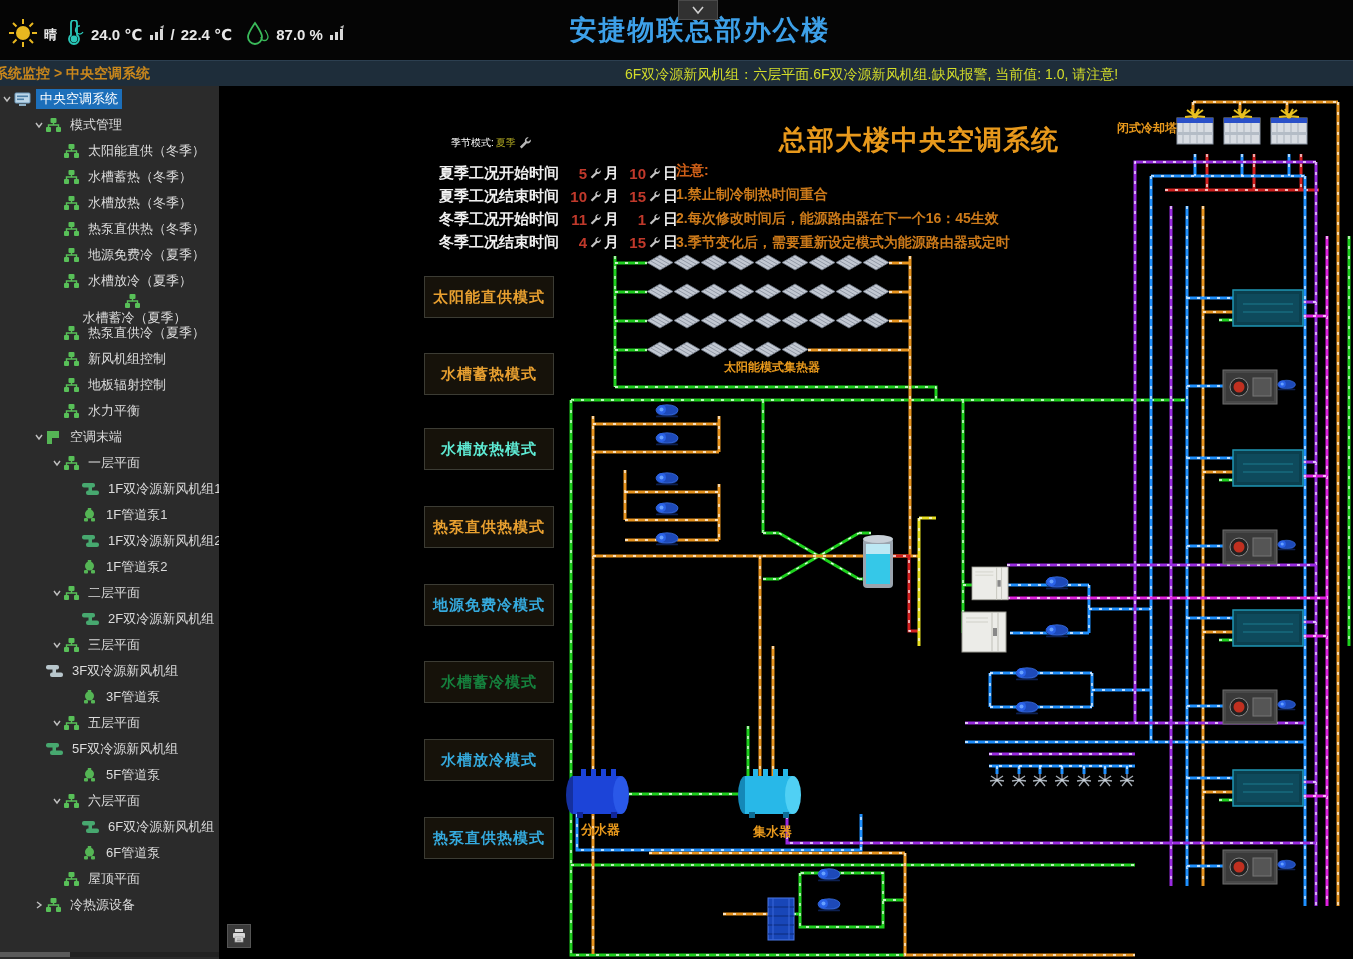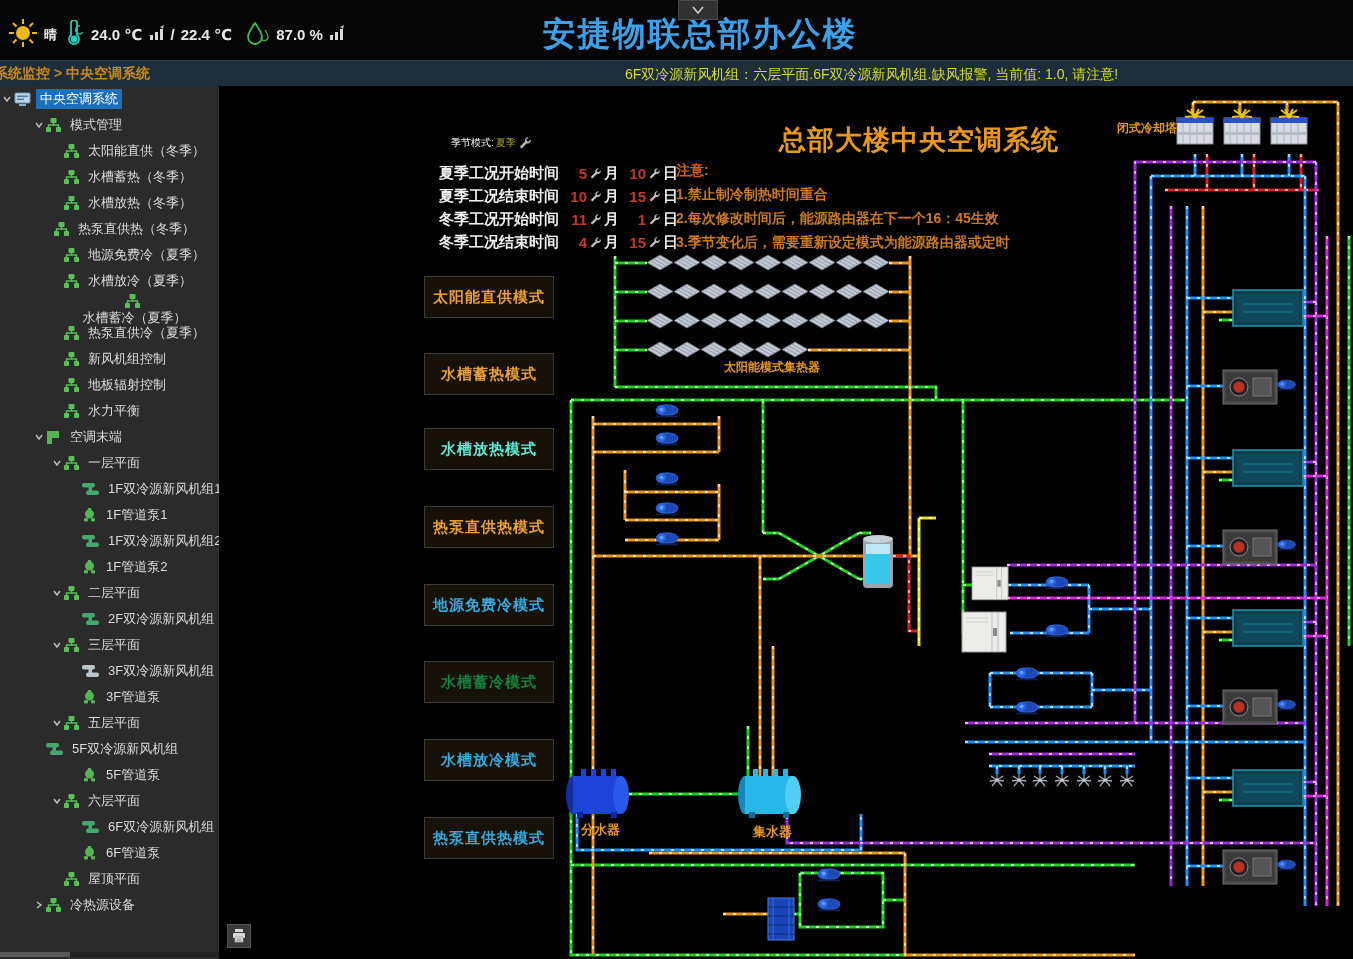--- a/index.html
+++ b/index.html
@@ -7,21 +7,21 @@
     font-family:"Liberation Sans","DejaVu Sans",sans-serif; }
   #app { position:relative; width:1353px; height:959px; background:#000;
     border-bottom:2px solid #33506a; }
 
   
   #topbar { position:absolute; left:0; top:0; width:1353px; height:60px; background:#050505; }
   #weather { position:absolute; left:8px; top:18px; display:flex; align-items:center; gap:6px;
     color:#e8e8e8; font-size:15px; font-weight:bold; }
   #weather .small { font-size:13px; }
   #apptitle { position:absolute; left:480px; top:12px; width:440px; text-align:center;
-    color:#3da0e8; font-size:33px; font-weight:bold; letter-spacing:2px; }
+    color:#3da0e8; font-size:27px; font-weight:bold; letter-spacing:2px; }
   #pulltab { position:absolute; left:678px; top:0; width:40px; height:20px; background:#313131;
     border:1px solid #4a4a4a; display:flex; align-items:center; justify-content:center; }
 
   
   #crumbbar { position:absolute; left:0; top:60px; width:1353px; height:26px; background:#1e2d3a;
     border-top:1px solid #2c3f50; }
   #breadcrumb { position:absolute; left:-6px; top:4px; color:#c9871c; font-size:14px; font-weight:bold; }
   #alarmtext { position:absolute; left:625px; top:5px; color:#d4dd2a; font-size:14px; }
 
   
@@ -194,21 +194,21 @@
           <span class="ticon">
             <svg width="15" height="14" viewBox="0 0 15 14">
               <path d="M7.5 5 V7 M2.5 9 V7 H12.5 V9" stroke="#58c058" fill="none" stroke-width="1.4"></path>
               <rect x="4.5" y="0" width="6" height="5" rx="1" fill="#58c058"></rect>
               <rect x="0" y="9" width="5" height="5" rx="1" fill="#58c058"></rect>
               <rect x="10" y="9" width="5" height="5" rx="1" fill="#58c058"></rect>
             </svg>
           </span>
           <span class="tlabel">水槽放热（冬季）</span>
         </div>
-        <div class="trow" style="padding-left: 40px; text-align: center;">
+        <div class="trow" style="padding-left: 50px; text-align: center;">
           <span class="chev"></span>
           <span class="ticon">
             <svg width="15" height="14" viewBox="0 0 15 14">
               <path d="M7.5 5 V7 M2.5 9 V7 H12.5 V9" stroke="#58c058" fill="none" stroke-width="1.4"></path>
               <rect x="4.5" y="0" width="6" height="5" rx="1" fill="#58c058"></rect>
               <rect x="0" y="9" width="5" height="5" rx="1" fill="#58c058"></rect>
               <rect x="10" y="9" width="5" height="5" rx="1" fill="#58c058"></rect>
             </svg>
           </span>
           <span class="tlabel">热泵直供热（冬季）</span>
@@ -408,21 +408,21 @@
           <span class="ticon">
             <svg width="15" height="14" viewBox="0 0 15 14">
               <path d="M7.5 5 V7 M2.5 9 V7 H12.5 V9" stroke="#58c058" fill="none" stroke-width="1.4"></path>
               <rect x="4.5" y="0" width="6" height="5" rx="1" fill="#58c058"></rect>
               <rect x="0" y="9" width="5" height="5" rx="1" fill="#58c058"></rect>
               <rect x="10" y="9" width="5" height="5" rx="1" fill="#58c058"></rect>
             </svg>
           </span>
           <span class="tlabel">三层平面</span>
         </div>
-        <div class="trow" style="padding-left: 68px; align-items: center;">
+        <div class="trow" style="padding-left: 32px; align-items: center;">
           <span class="chev"></span>
           <span class="ticon">
             <svg width="17" height="14" viewBox="0 0 17 14">
               <rect x="0" y="1" width="13" height="4.5" rx="2" fill="#b8c6cc"></rect>
               <rect x="4" y="8.5" width="13" height="4.5" rx="2" fill="#b8c6cc"></rect>
               <rect x="6.5" y="4" width="3.5" height="6" fill="#b8c6cc"></rect>
             </svg>
           </span>
           <span class="tlabel">3F双冷源新风机组</span>
         </div>

